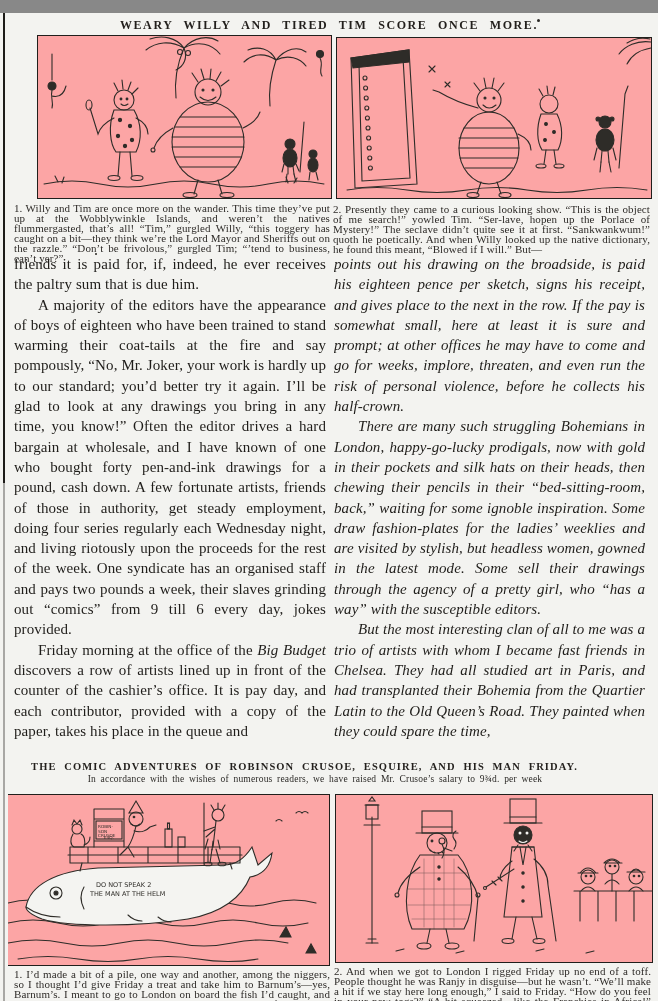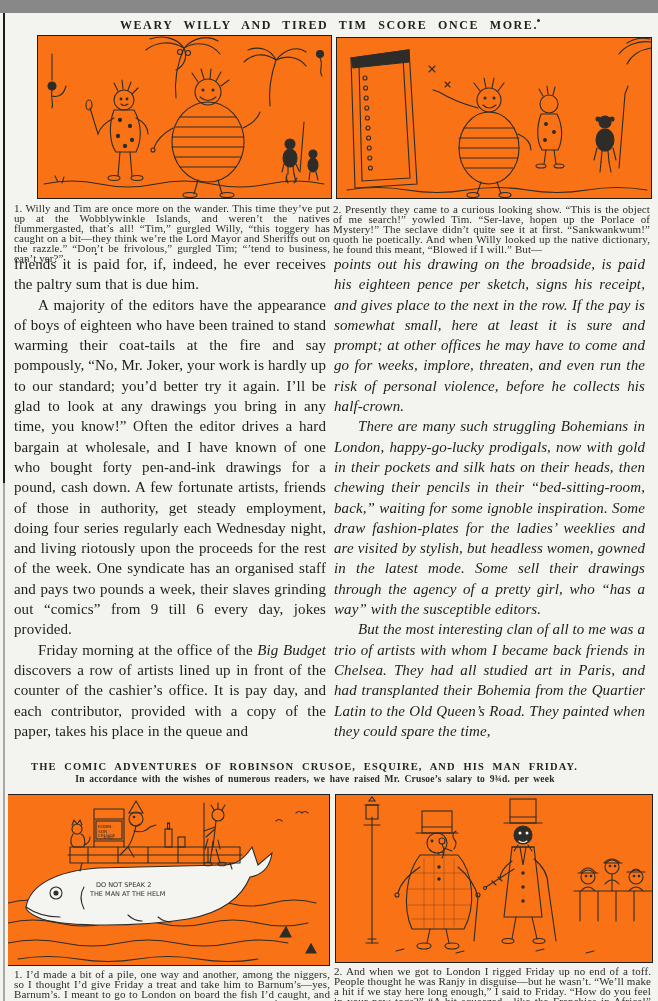--- a/index.html
+++ b/index.html
@@ -9,21 +9,21 @@
     font-family:"Liberation Serif","DejaVu Serif",serif;color:#221f1c;
   }
   .scan-line{position:absolute;left:3px;top:0;width:2px;height:470px;background:#1d1b18;}
   .scan-line2{position:absolute;left:3px;top:470px;width:2px;height:531px;background:#1d1b18;opacity:.35;}
   .speck{position:absolute;width:3px;height:3px;border-radius:50%;background:#2a2825;}
 
   .h1{
     position:absolute;top:5px;left:0;width:658px;text-align:center;
     font-weight:bold;font-size:12px;letter-spacing:1.6px;word-spacing:6px;
   }
-  .panel{position:absolute;border:1.5px solid #211f1c;background:#f97316;}
+  .panel{position:absolute;border:1.5px solid #211f1c;background:#fca5a5;}
   .panel svg{display:block;}
   .p-tl{left:37px;top:22px;width:293px;height:162px;}
   .p-tr{left:336px;top:24px;width:314px;height:160px;}
   .p-bl{left:8px;top:781px;width:321px;height:170px;border-left:none;}
   .p-br{left:335px;top:781px;width:316px;height:167px;}
 
   .cap{
     position:absolute;font-size:11px;line-height:10px;text-align:justify;
     color:#2e2b28;letter-spacing:.1px;
   }
@@ -42,21 +42,21 @@
   .col p{margin:0;}
   .col p.indent{text-indent:1.6em;}
   .col em{font-style:italic;}
 
   .h2{
     position:absolute;top:748px;left:0;width:609px;text-align:center;
     font-weight:bold;font-size:10.5px;letter-spacing:1.1px;word-spacing:4px;
   }
   .h2sub{
     position:absolute;top:761px;left:0;width:630px;text-align:center;
-    font-weight:bold;font-size:9.5px;letter-spacing:.2px;word-spacing:2px;color:#2b2926;
+    font-weight:normal;font-size:9.5px;letter-spacing:.2px;word-spacing:2px;color:#2b2926;
   }
   .sketch text{font-family:"DejaVu Sans","Liberation Sans",sans-serif;fill:#2e2c28;stroke:none;}
 </style>
 </head>
 <body>
 
 <div class="page">
 
   <div class="scan-line"></div>
   <div class="scan-line2"></div>
@@ -178,21 +178,21 @@
   <div class="cap cap-tr">2. Presently they came to a curious looking show. “This is the object of me search!” yowled Tim. “Ser-lave, hopen up the Porlace of Mystery!” The seclave didn’t quite see it at first. “Sankwankwum!” quoth he poetically. And when Willy looked up the native dictionary, he found this meant, “Blowed if I will.” But—</div>
 
   <div class="col col-left">
     <p>friends it is paid for, if, indeed, he ever receives the paltry sum that is due him.</p>
     <p class="indent">A majority of the editors have the appearance of boys of eighteen who have been trained to stand warming their coat-tails at the fire and say pompously, “No, Mr. Joker, your work is hardly up to our standard; you’d better try it again. I’ll be glad to look at any drawings you bring in any time, you know!” Often the editor drives a hard bargain at wholesale, and I have known of one who bought forty pen-and-ink drawings for a pound, cash down. A few fortunate artists, friends of those in authority, get steady employment, doing four series regularly each Wednesday night, and living riotously upon the proceeds for the rest of the week. One syndicate has an organised staff and pays two pounds a week, their slaves grinding out “comics” from 9 till 6 every day, jokes provided.</p>
     <p class="indent"><span>Friday morning at the office of the </span><em>Big Budget</em><span> discovers a row of artists lined up in front of the counter of the cashier’s office. It is pay day, and each contributor, provided with a copy of the paper, takes his place in the queue and</span></p>
   </div>
   <div class="col col-right">
     <p>points out his drawing on the broadside, is paid his eighteen pence per sketch, signs his receipt, and gives place to the next in the row. If the pay is somewhat small, here at least it is sure and prompt; at other offices he may have to come and go for weeks, implore, threaten, and even run the risk of personal violence, before he collects his half-crown.</p>
     <p class="indent">There are many such struggling Bohemians in London, happy-go-lucky prodigals, now with gold in their pockets and silk hats on their heads, then chewing their pencils in their “bed-sitting-room, back,” waiting for some ignoble inspiration. Some draw fashion-plates for the ladies’ weeklies and are visited by stylish, but headless women, gowned in the latest mode. Some sell their drawings through the agency of a pretty girl, who “has a way” with the susceptible editors.</p>
-    <p class="indent">But the most interesting clan of all to me was a trio of artists with whom I became back friends in Chelsea. They had all studied art in Paris, and had transplanted their Bohemia from the Quartier Latin to the Old Queen’s Road. They painted when they could spare the time,</p>
+    <p class="indent">But the most interesting clan of all to me was a trio of artists with whom I became fast friends in Chelsea. They had all studied art in Paris, and had transplanted their Bohemia from the Quartier Latin to the Old Queen’s Road. They painted when they could spare the time,</p>
   </div>
 
   <div class="h2">THE COMIC ADVENTURES OF ROBINSON CRUSOE, ESQUIRE, AND HIS MAN FRIDAY.</div>
   <div class="h2sub">In accordance with the wishes of numerous readers, we have raised Mr. Crusoe’s salary to 9¾d. per week</div>
 
   <div class="panel p-bl">
     <svg class="sketch" width="321" height="170" viewBox="0 0 321 170">
       <g stroke="#2e2c28" fill="none" stroke-width="1.1" stroke-linecap="round">
         <path d="M288,18 q3,-3 6,0 q3,-3 6,0 M268,26 q3,-3 6,0"></path>
         <path d="M0,108 q22,-6 44,0 t44,0 t44,0 t44,0 t44,0 t44,0 t44,0"></path>

